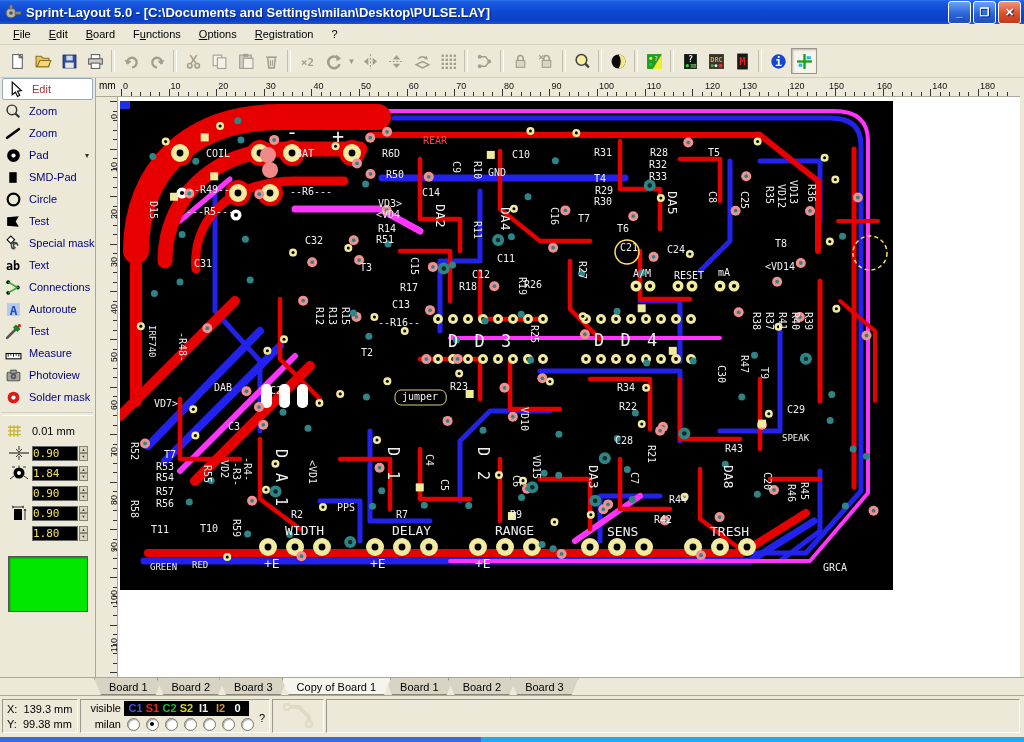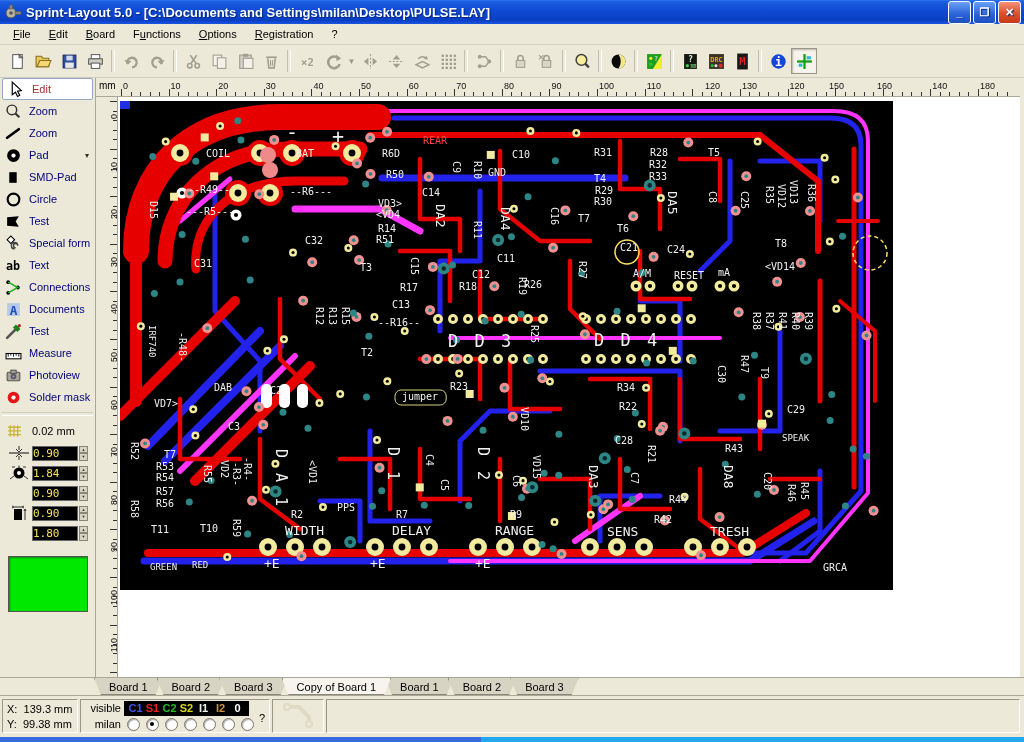--- a/index.html
+++ b/index.html
@@ -370,21 +370,21 @@
           <span class="ticon"><svg width="17" height="17" viewBox="0 0 16 16">
               <path d="M2 4 L13 3 L10 8 L13 13 L2 12 Z" fill="#000"></path>
             </svg></span>
           <span>Test</span>
         </div>
         <div class="tool">
           <span class="ticon"><svg width="17" height="17" viewBox="0 0 16 16">
               <rect x="3" y="2" width="5" height="5" fill="#fff" stroke="#000" transform="rotate(45 5.5 4.5)"></rect>
               <path d="M9 13 a3 3 0 1 1 3-3 a2 2 0 1 0-2 2" fill="none" stroke="#444" stroke-width="1.3"></path>
             </svg></span>
-          <span>Special form</span>
+          <span>Special mask</span>
         </div>
         <div class="tool">
           <span class="ticon"><svg width="17" height="17" viewBox="0 0 16 16">
               <text x="1" y="12" font-size="11" font-weight="bold" fill="#000" font-family="Liberation Sans,sans-serif">ab|</text>
             </svg></span>
           <span>Text</span>
         </div>
         <div class="tool">
           <span class="ticon"><svg width="17" height="17" viewBox="0 0 16 16">
               <circle cx="3" cy="3" r="1.8" fill="#000"></circle>
@@ -392,21 +392,21 @@
               <circle cx="12" cy="8" r="1.8" fill="#000"></circle>
               <path d="M3 3 L12 8 L3 13" fill="none" stroke="#20b020" stroke-width="1.4"></path>
             </svg></span>
           <span>Connections</span>
         </div>
         <div class="tool">
           <span class="ticon"><svg width="17" height="17" viewBox="0 0 16 16">
               <rect x="2" y="2" width="12" height="12" fill="#b8c8e8"></rect>
               <text x="8" y="13" font-size="12" font-weight="bold" fill="#2050c0" text-anchor="middle" font-family="Liberation Serif,serif">A</text>
             </svg></span>
-          <span>Documents</span>
+          <span>Autoroute</span>
         </div>
         <div class="tool">
           <span class="ticon"><svg width="17" height="17" viewBox="0 0 16 16">
               <line x1="2" y1="14" x2="12" y2="4" stroke="#555" stroke-width="2.5" stroke-linecap="round"></line>
               <rect x="8" y="3" width="6" height="4" fill="#208020" transform="rotate(45 11 5)"></rect>
               <circle cx="13.5" cy="2.5" r="1.5" fill="#c02020"></circle>
             </svg></span>
           <span>Test</span>
         </div>
         <div class="tool">
@@ -431,21 +431,21 @@
               <circle cx="8" cy="8" r="2" fill="#fff"></circle>
             </svg></span>
           <span>Solder mask</span>
         </div>
       </div>
     <div class="sideSep"></div>
     <div class="gridrow">
       <span class="ticon" id="gridicon"><svg width="17" height="17" viewBox="0 0 16 16">
             <path d="M2 4 H14 M2 7.5 H14 M2 11 H14 M4 2 V13 M7.5 2 V13 M11 2 V13" stroke="#c8b430" stroke-width="1.2" fill="none"></path>
           </svg></span>
-      <span>0.02 mm</span>
+      <span>0.01 mm</span>
     </div>
     <div class="valrow">
       <span class="valicon" id="trackicon"><svg width="26" height="16" viewBox="0 0 26 16">
             <line x1="3" y1="8" x2="23" y2="8" stroke="#333" stroke-width="1.2"></line>
             <path d="M10 4 L13 7 L16 4 M10 12 L13 9 L16 12" stroke="#333" fill="none"></path>
             <path d="M13 1 V5 M13 11 V15" stroke="#333"></path>
           </svg></span>
       <span class="valbox">0.90</span>
       <span class="spin">
           <div>▲</div>

